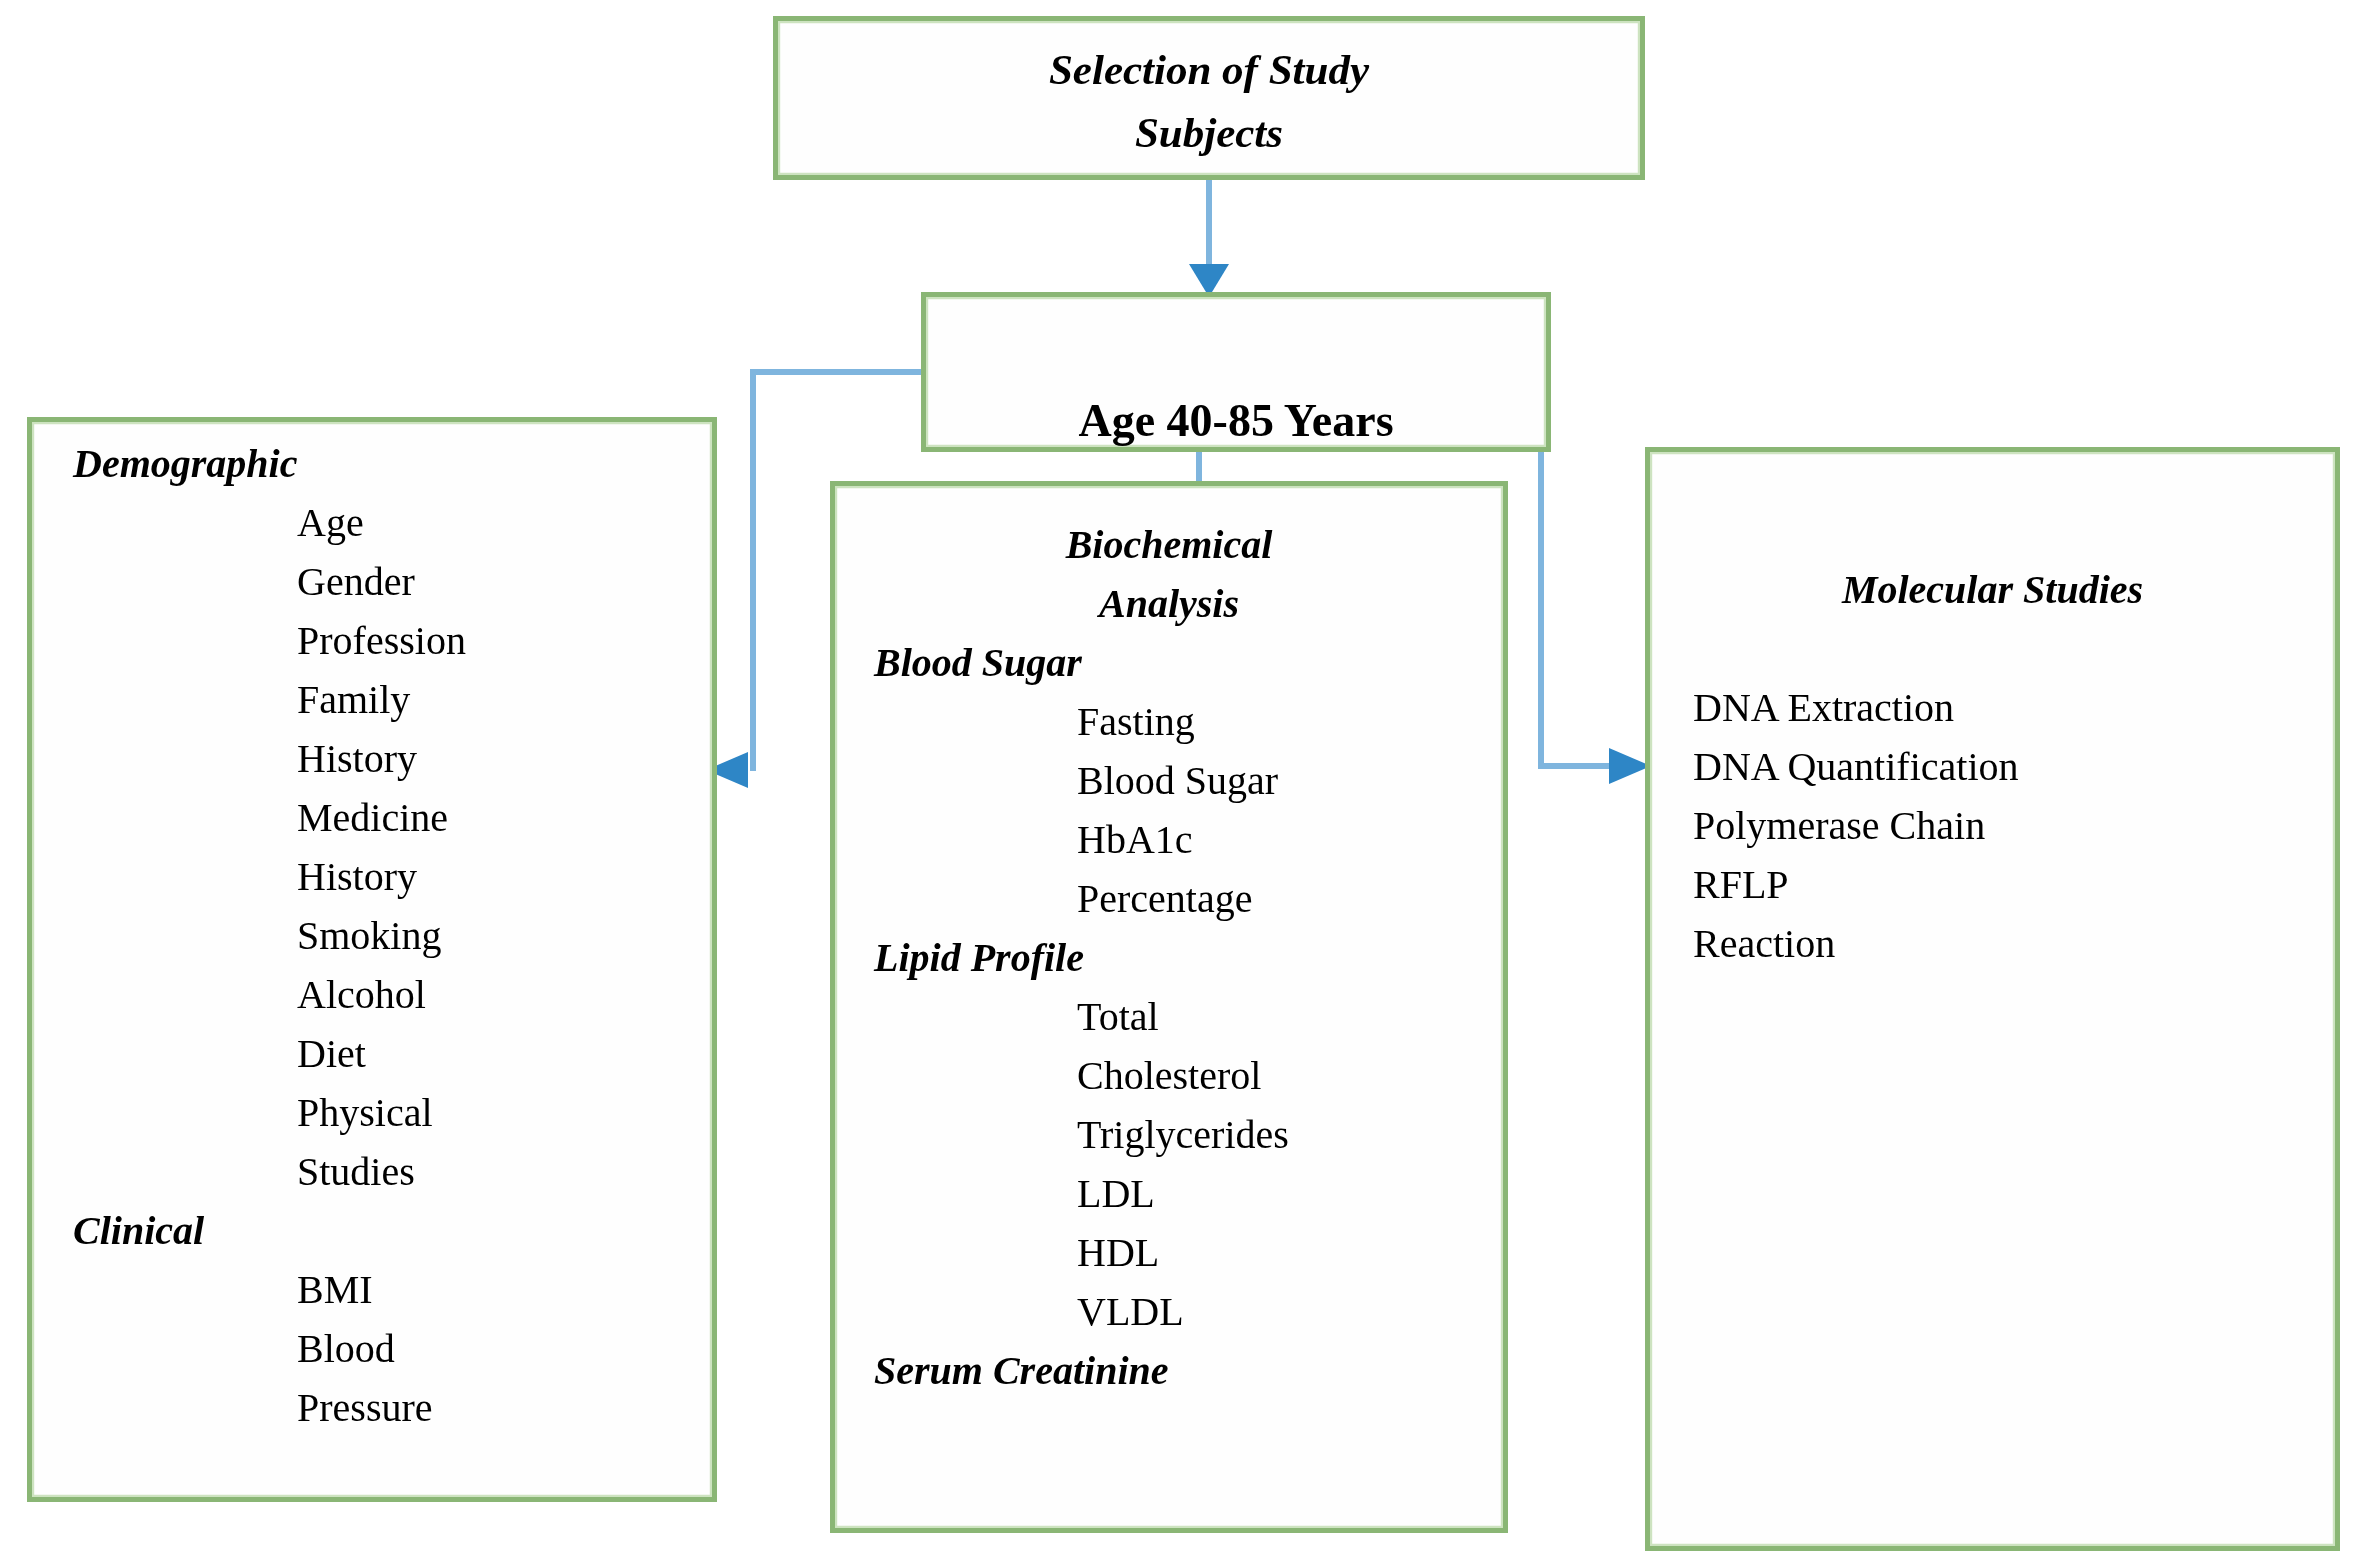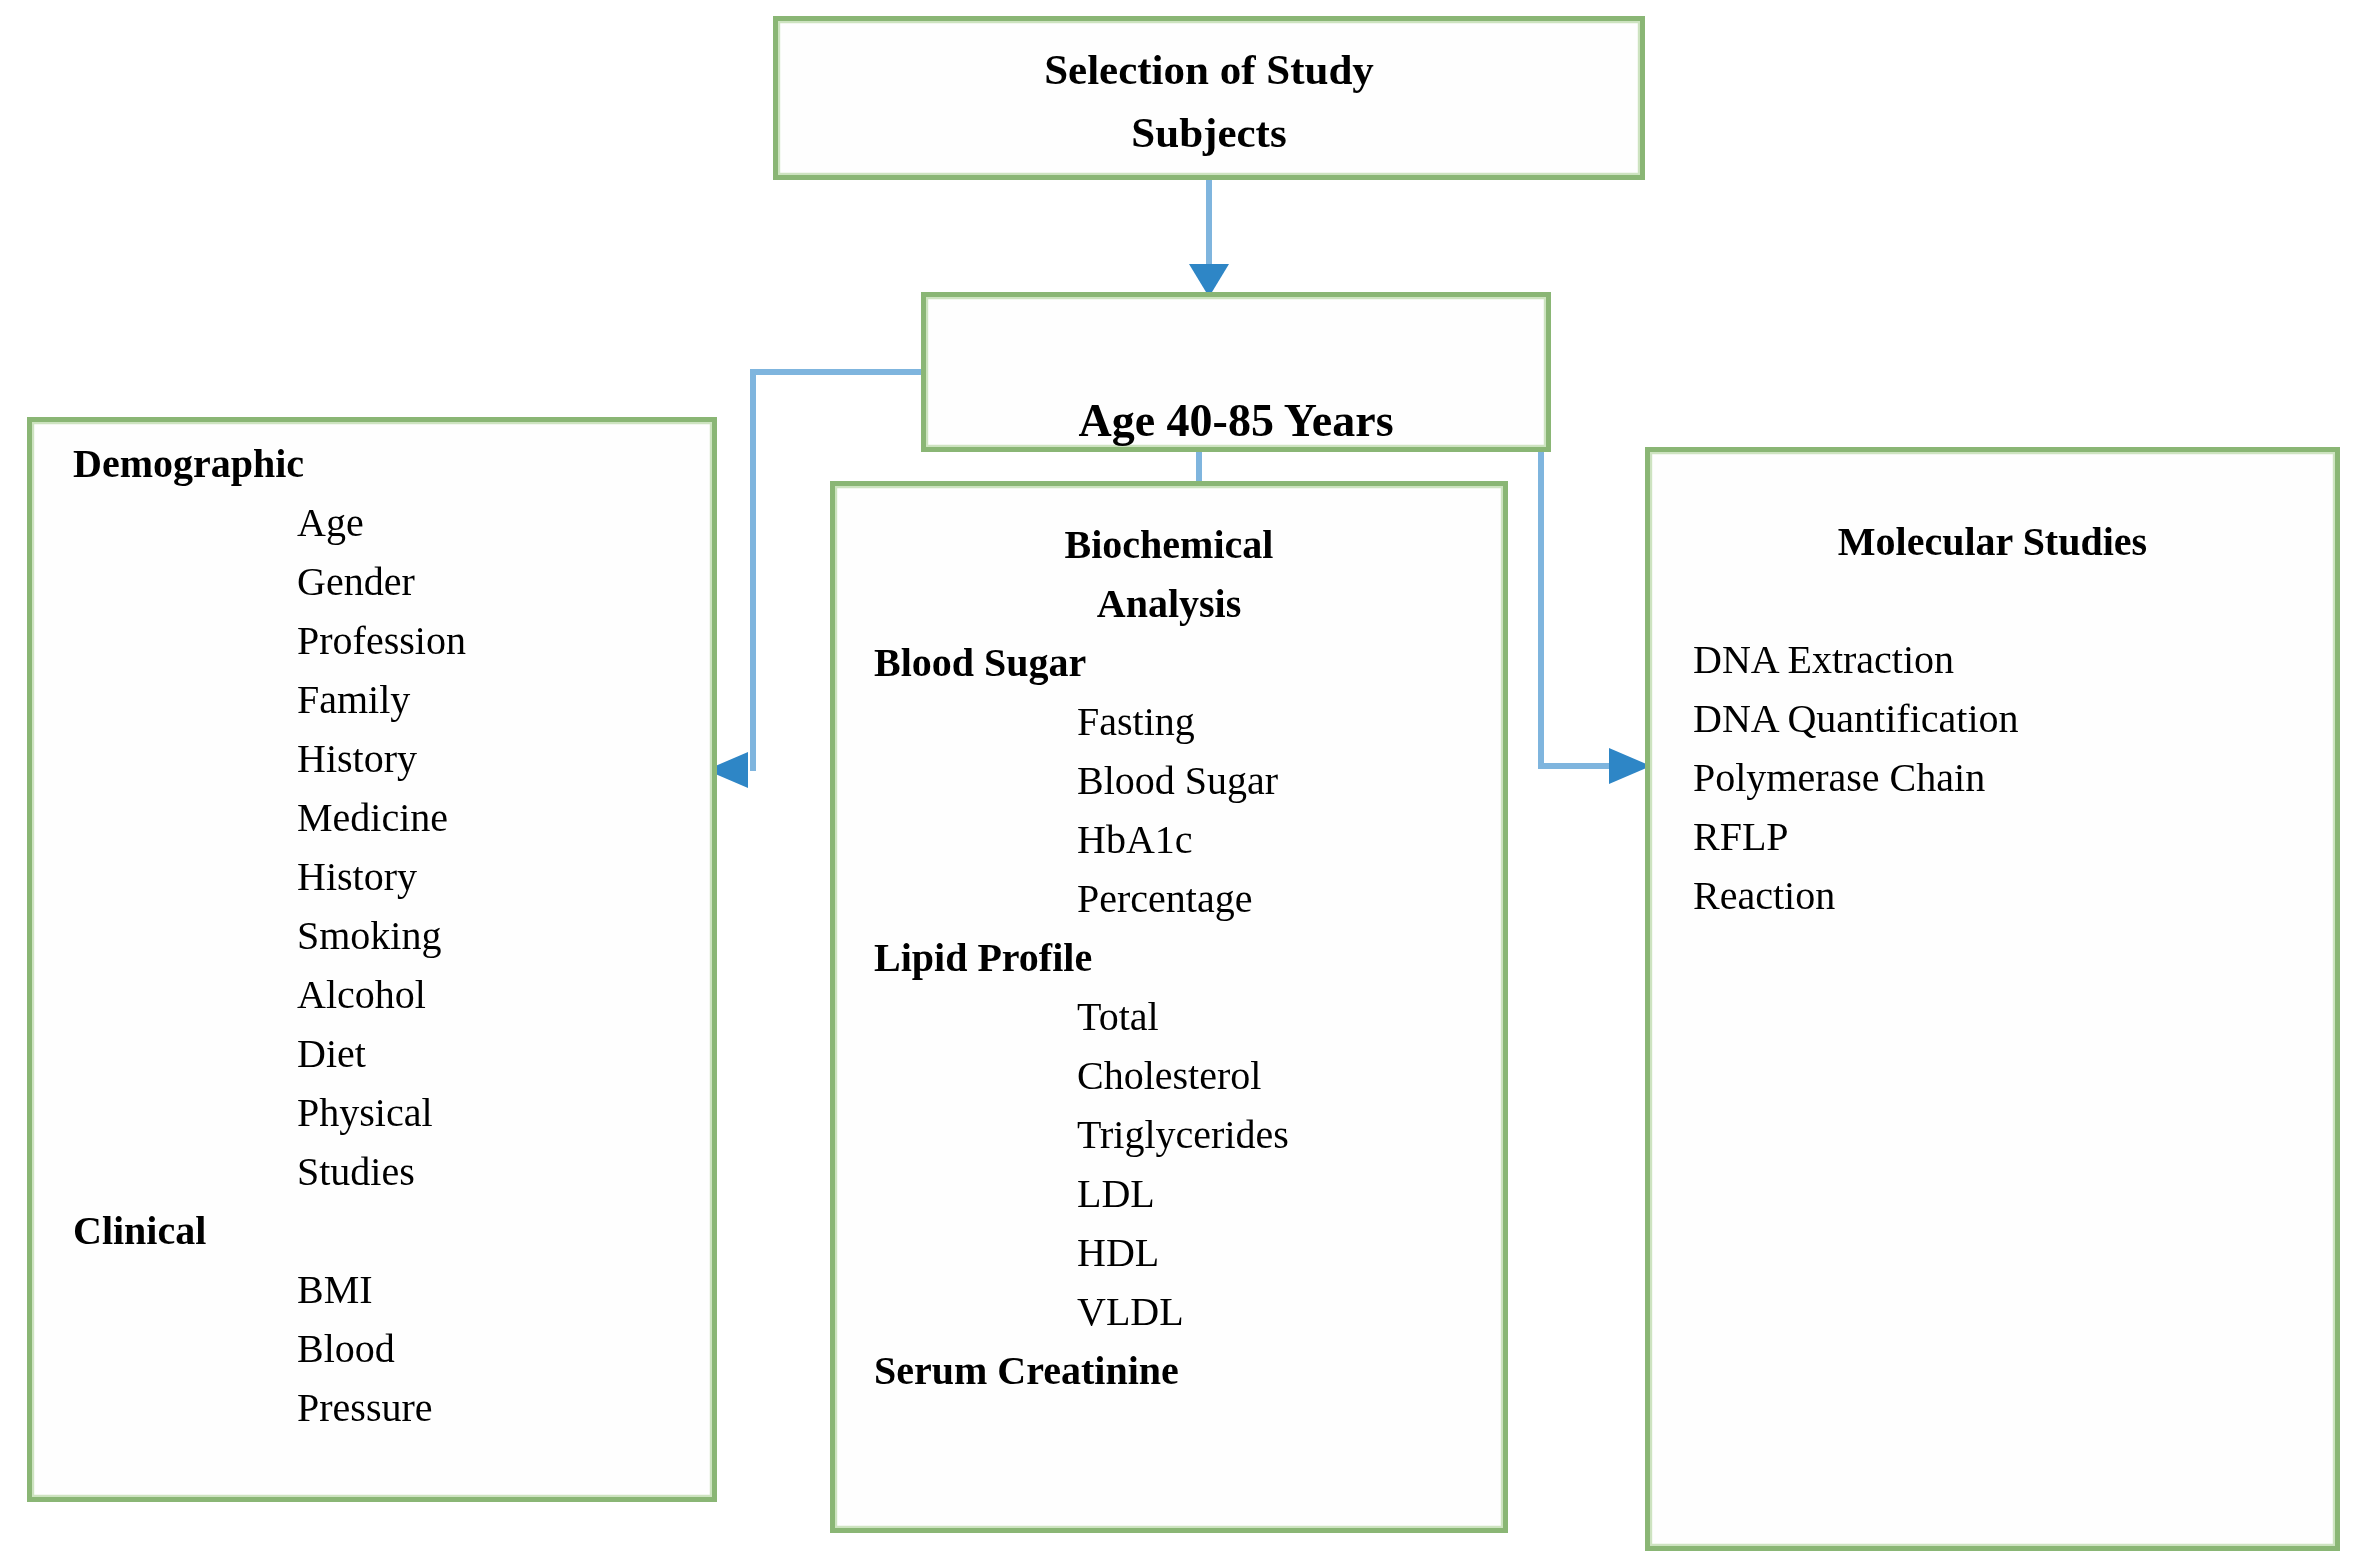--- a/index.html
+++ b/index.html
@@ -18,21 +18,21 @@
     background:#fefefe;
     box-sizing:border-box;
   }
   .content{position:absolute;left:0;right:0;top:0;bottom:0;}
   .line{
     font-size:40px;
     line-height:59px;
     min-height:59px;
     white-space:nowrap;
   }
-  .bold{font-weight:700;}
+  .bold{font-weight:700;font-style:italic;}
   .center{text-align:center;}
 
   
   #top-box{left:773px;top:16px;width:872px;height:164px;}
   #top-box .content{padding-top:17.3px;}
   #top-box .line{font-size:43px;line-height:63px;min-height:63px;}
 
   
   #age-box{left:921px;top:292px;width:630px;height:160px;
            display:flex;align-items:flex-end;justify-content:center;}
@@ -45,21 +45,21 @@
 
   
   #bio-box{left:830px;top:481px;width:678px;height:1052px;padding-left:23px;}
   #bio-box .content{padding-top:29px;}
   #bio-box .line{padding-left:39px;}
   #bio-box .indent{padding-left:242px;}
   #bio-box .center{padding-left:0;}
 
   
   #mol-box{left:1645px;top:447px;width:695px;height:1104px;}
-  #mol-box .content{padding-top:60px;}
+  #mol-box .content{padding-top:108px;}
   #mol-box .line{padding-left:43px;}
   #mol-box .center{padding-left:0;}
 
   
   .shaft{position:absolute;background:#7fb5de;}
   .h{height:5.8px;}
   .v{width:5.8px;}
   .head{position:absolute;width:0;height:0;}
   .head-down{border-left:20px solid transparent;border-right:20px solid transparent;border-top:33px solid #2e86c6;}
   .head-left{border-top:18px solid transparent;border-bottom:18px solid transparent;border-right:42px solid #2e86c6;}

